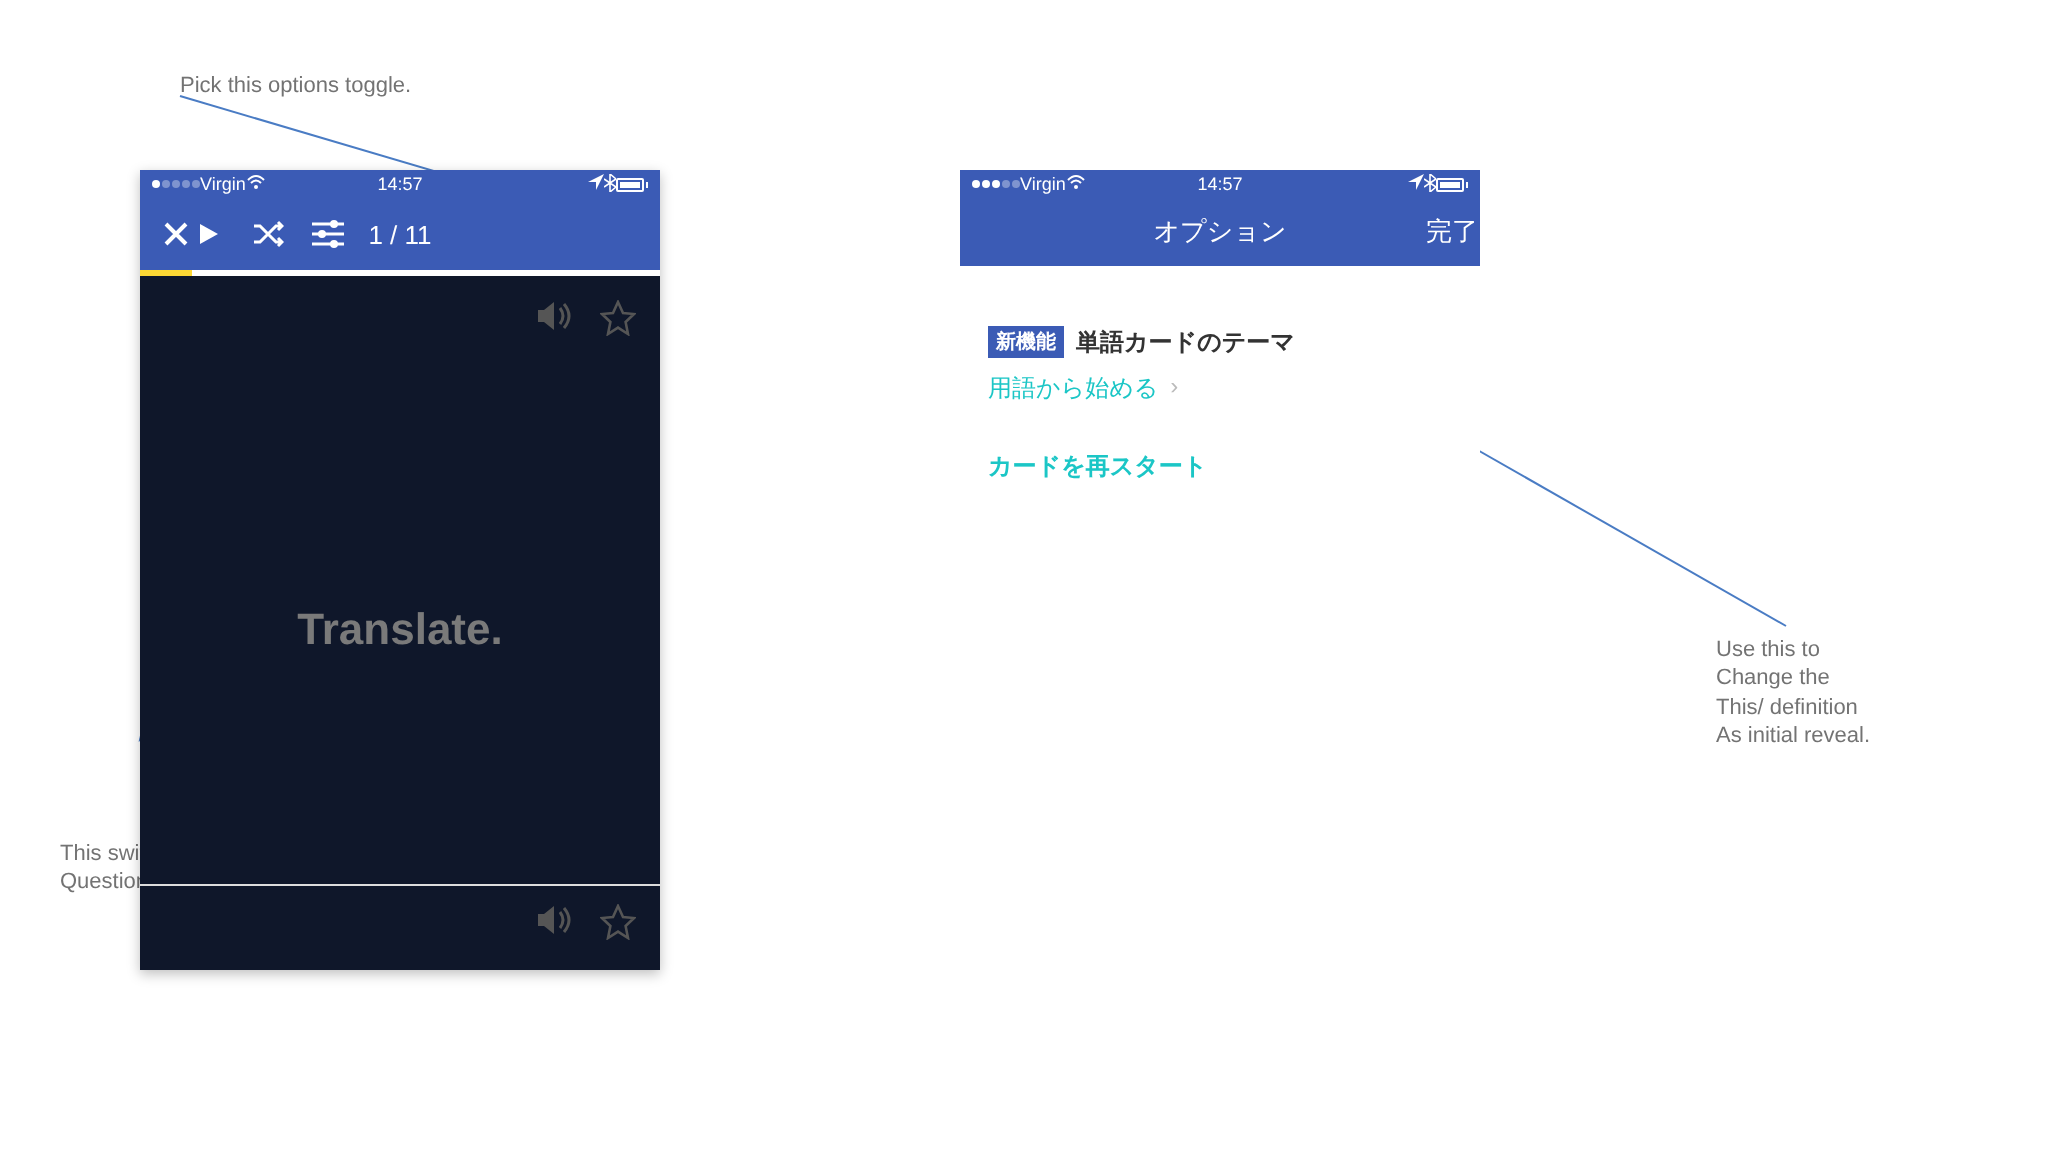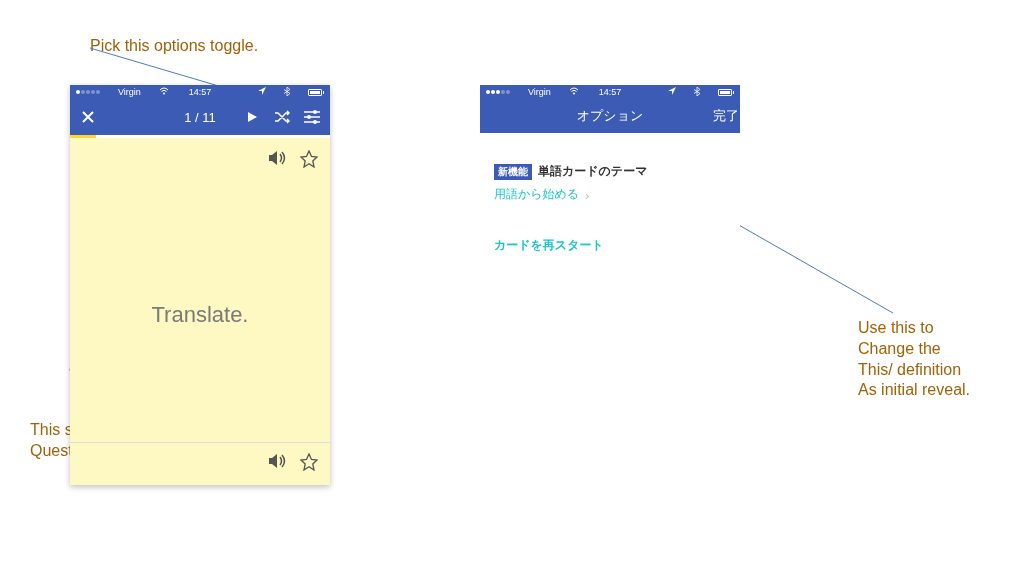--- a/index.html
+++ b/index.html
@@ -3,72 +3,72 @@
 <meta charset="utf-8">
 <style>
   * { margin: 0; padding: 0; box-sizing: border-box; }
   body {
     width: 1024px; height: 576px;
     background: #fff;
     font-family: -apple-system, "Segoe UI", Helvetica, Arial, sans-serif;
     position: relative;
     overflow: hidden;
   }
-  .annotation { position: absolute; font-size: 16px; color: #a16207; line-height: 1.3; }
+  .annotation { position: absolute; font-size: 11px; color: #737373; line-height: 1.3; }
 
   
   svg.arrows { position: absolute; top:0; left:0; width:1024px; height:576px; pointer-events:none; }
 
   
   .phone { position: absolute; background:#fff; box-shadow: 0 2px 6px rgba(0,0,0,.25); }
   .phone1 { left: 70px; top: 85px; width: 260px; height: 400px; }
 
   .statusbar {
     height: 14px; background:#3b5bb5; color:#fff;
     display:flex; align-items:center; justify-content:space-between;
     font-size:9px; padding:0 6px;
   }
   .statusbar .sb-center { position:absolute; left:0; right:0; text-align:center; }
-  .statusbar .sb-left, .statusbar .sb-right { z-index:1; display:flex; gap:18px; align-items:center;justify-content:space-between; }
+  .statusbar .sb-left, .statusbar .sb-right { z-index:1; display:flex; gap:0; align-items:center;justify-content:space-between; }
   .statusbar .dots { display:flex; gap:1px; }
   .statusbar .dot { width:4px; height:4px; border-radius:50%; background:rgba(255,255,255,.35); }
   .statusbar .dot.on { background:#fff; }
 
   .navbar {
     height: 36px; background:#3b5bb5; color:#fff;
-    display:flex; align-items:center; justify-content:space-between;
+    display:flex; align-items:center; 
     padding: 0 10px; font-size: 14px;
     position:relative;
   }
   .navbar .center { position:absolute; left:0; right:0; text-align:center; font-size:13px; }
   .navbar .nav-left, .navbar .nav-right { display:flex; gap:14px; align-items:center; z-index:1; }
   .icon-btn { width:16px; height:16px; display:flex; align-items:center; justify-content:center; cursor:pointer; }
   .yellowbar { height:3px; background:#fdd835; width:26px; }
 
-  .card-area { background:#fef9c3; height: calc(100% - 14px - 36px - 3px); position:relative; }
+  .card-area { background:#0f172a; height: calc(100% - 14px - 36px - 3px); position:relative;font-weight:bold; }
   .card-actions { position:absolute; top:12px; right:12px; display:flex; gap:14px; color:#555; }
   .card-actions.bottom { bottom:10px; top:auto; }
   .translate-label {
     position:absolute; top:50%; left:0; right:0; text-align:center;
     color:#7a7a7a; font-size:22px; transform:translateY(-10px);
   }
   .card-divider { position:absolute; bottom:42px; left:0; right:0; height:1px; background:#ddd; }
 
   
   .phone2 { left: 480px; top: 85px; width: 260px; height: 230px; box-shadow:none; }
   .navbar2 {
     height: 34px; background:#3b5bb5; color:#fff;
     display:flex; align-items:center; justify-content:center;
     font-size:13px; position:relative;
   }
   .navbar2 .done { position:absolute; right:1px; font-weight:400;margin-left:28px; }
 
   .options-body { padding: 30px 10px 10px 14px; font-size:12px; color:#333; }
   .opt-row { display:flex; align-items:center; justify-content:space-between; margin-bottom:22px; }
-  .theme-row { display:flex; align-items:flex-end; gap:6px; margin-bottom:34px; flex-wrap:wrap; }
+  .theme-row { display:flex; align-items:flex-start; gap:6px; margin-bottom:22px; flex-wrap:wrap; }
   .badge { background:#3b5bb5; color:#fff; font-size:10px; padding:1px 4px; font-weight:600; }
   .link { color:#1bc6c6; }
   .chev { color:#bbb; }
 
   .toggle {
     width:40px; height:22px; border-radius:11px; position:relative; cursor:pointer;
   }
   .toggle.on { background:#fdc400; }
   .toggle .knob {
     position:absolute; top:1px; width:20px; height:20px; border-radius:50%;

